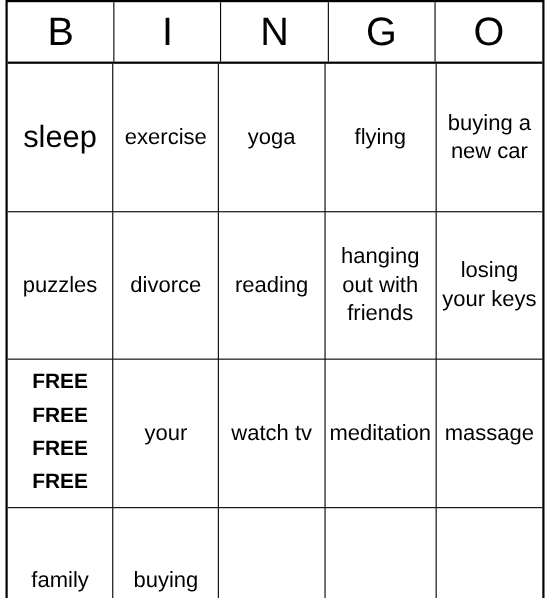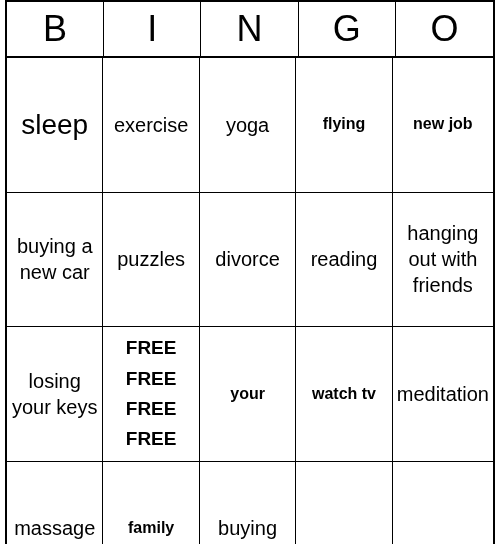--- a/index.html
+++ b/index.html
@@ -69,22 +69,21 @@
     .bingo-cell span {
       font-size: 20px;
       line-height: 1.3;
     }
 
     .cell-large span {
       font-size: 28px;
     }
 
     .cell-medium span {
-      font-size: 16px;
-      font-weight: bold;
+      font-size: 20px;
     }
 
     .cell-free span {
       font-size: 19px;
       font-weight: bold;
       line-height: 1.6;
     }
   </style>
 </head>
 <body>
@@ -102,23 +101,20 @@
         <span>sleep</span>
       </div>
       <div class="bingo-cell">
         <span>exercise</span>
       </div>
       <div class="bingo-cell">
         <span>yoga</span>
       </div>
       <div class="bingo-cell cell-medium">
         <span>flying</span>
-      </div>
-      <div class="bingo-cell cell-medium">
-        <span>new job</span>
       </div>
       <div class="bingo-cell">
         <span>buying a new car</span>
       </div>
       <div class="bingo-cell">
         <span>puzzles</span>
       </div>
       <div class="bingo-cell">
         <span>divorce</span>
       </div>

